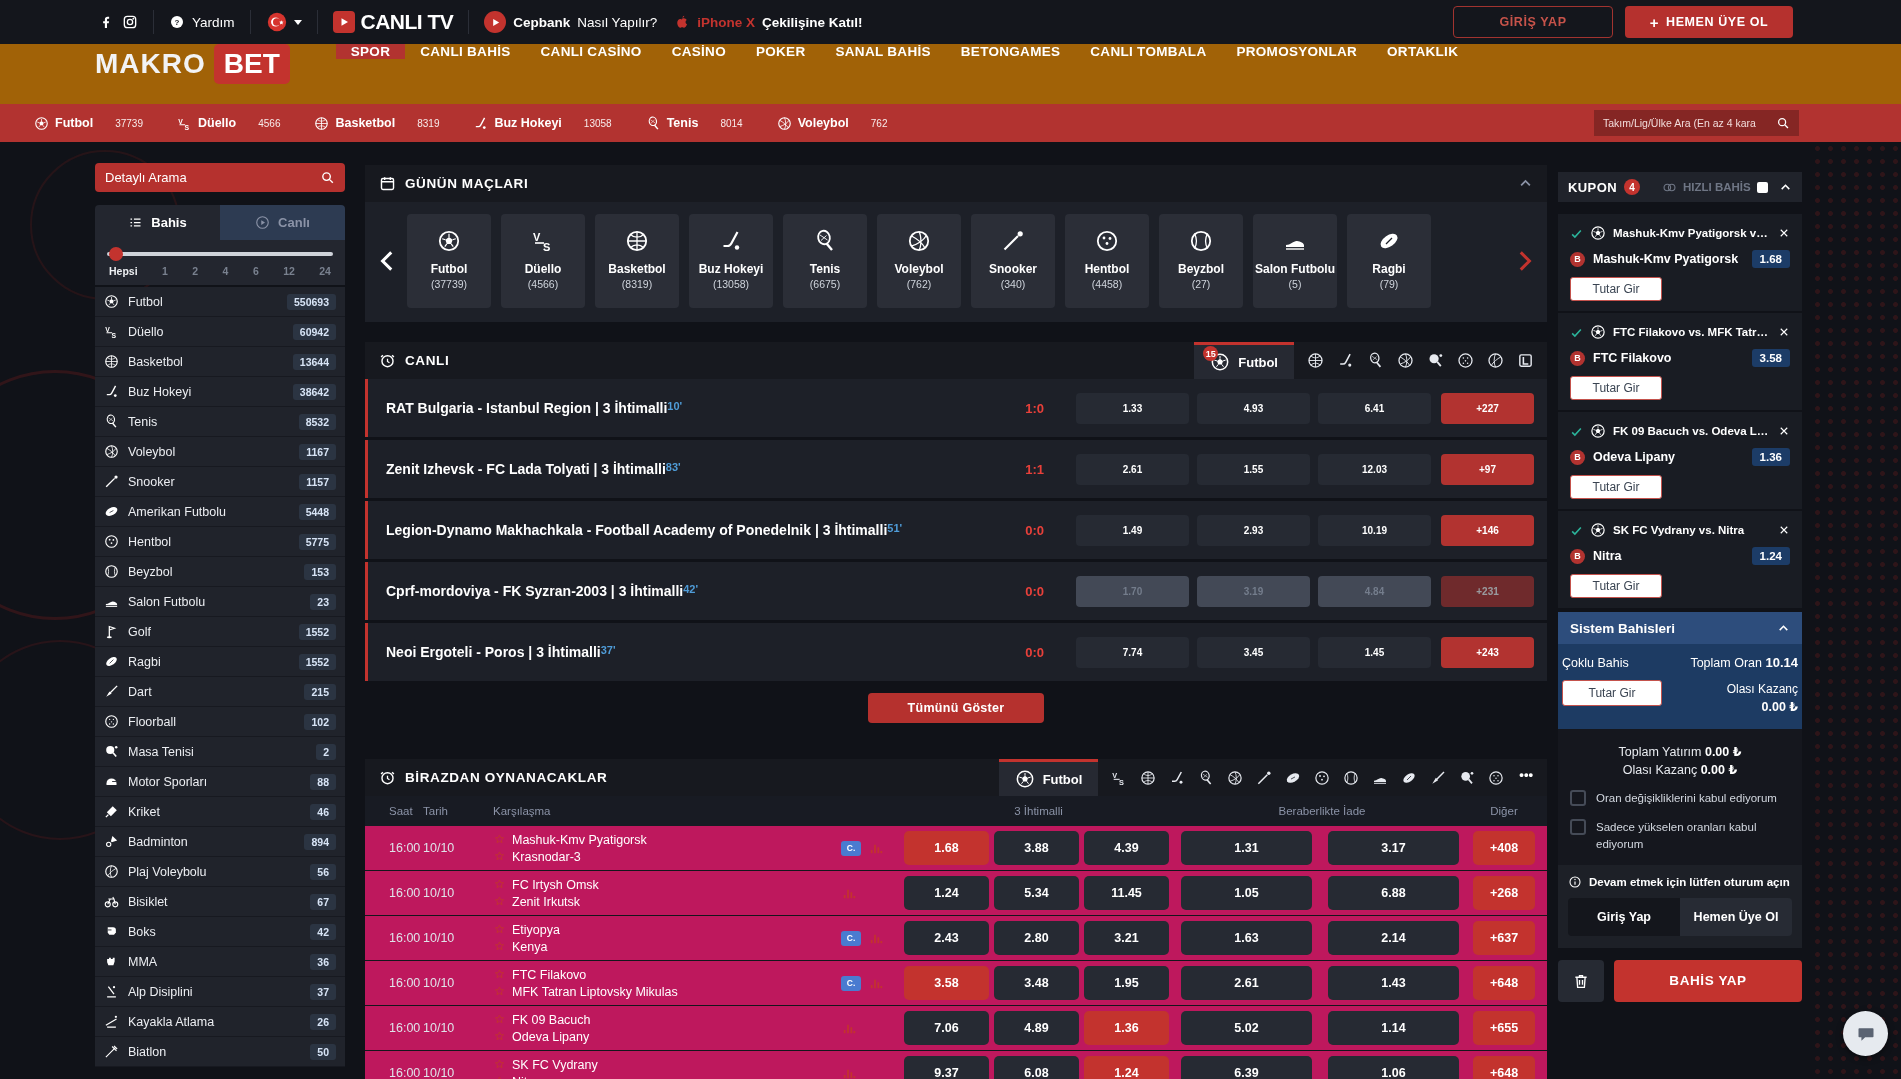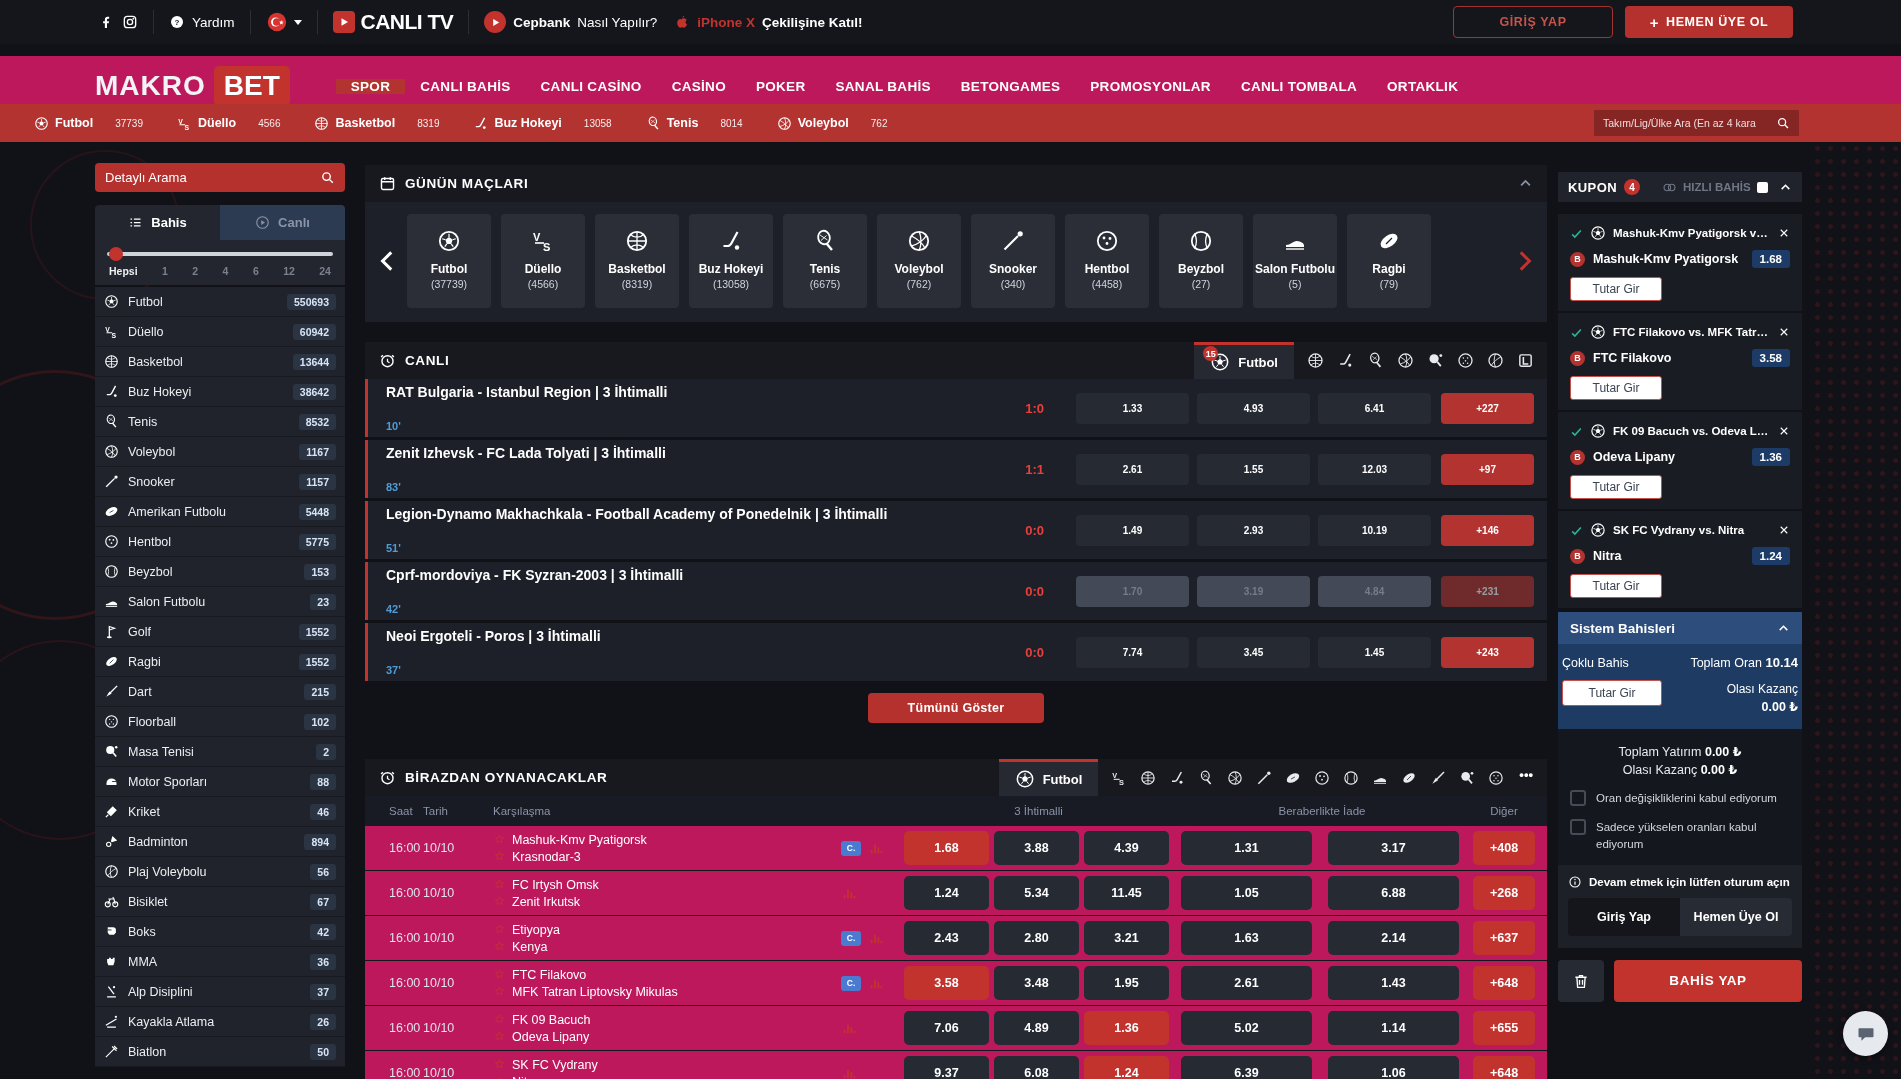--- a/index.html
+++ b/index.html
@@ -38,21 +38,21 @@
   .apple{width:17px;height:17px;color:#c3332e}
   .red-txt{color:#c3332e}
   .tb-right{margin-left:auto;margin-right:108px;display:flex;gap:12px}
   .btn-login{width:160px;height:32px;background:transparent;border:1px solid #a2332f;border-radius:4px;
     color:#c7534a;font-size:12.5px;font-weight:700;letter-spacing:.6px}
   .btn-reg{width:168px;height:32px;background:#b5312e;border-radius:4px;color:#fff;font-size:12.5px;font-weight:700;
     letter-spacing:.6px;display:flex;align-items:center;justify-content:center;gap:7px}
   .btn-reg .plus{font-size:15px;font-weight:900}
 
   
-  .nav{position:absolute;top:56px;left:0;right:0;height:60px;background:#be185d;display:flex;align-items:center;z-index:5}
+  .nav{position:absolute;top:44px;left:0;right:0;height:60px;background:#a16207;display:flex;align-items:flex-start;z-index:5}
   .logo{display:flex;align-items:center;gap:8px;margin-left:95px;cursor:pointer}
   .logo-makro{font-size:28px;font-weight:900;letter-spacing:1px;color:#f2f3f5}
   .logo-bet{font-size:28px;font-weight:900;background:#c3332e;border-radius:5px;padding:0 10px;line-height:40px}
   .menu{display:flex;margin-left:46px}
   .nav-item{display:flex;align-items:center;padding:0 15px;font-size:13.5px;font-weight:700;letter-spacing:.3px;cursor:pointer}
   .nav-item.active{background:#b23330}
 
   
   .subnav{position:absolute;top:104px;left:0;right:0;height:38px;background:#b23330;display:flex;align-items:center;z-index:5}
   .sn-item{display:flex;align-items:center;gap:6px;margin-left:34px;font-size:12.5px;font-weight:700;cursor:pointer;white-space:nowrap}
@@ -113,21 +113,21 @@
     border-top:3px solid #c3332e;cursor:pointer}
   .live-tab .tabico{position:relative;width:20px;height:20px}
   .badge15{position:absolute;top:-6px;left:-7px;width:15px;height:15px;background:#c3332e;border-radius:50%;
     font-size:9px;font-weight:700;display:flex;align-items:center;justify-content:center}
   .live-tab .lbl{font-size:13px;font-weight:700}
   .icontabs{display:flex;align-items:center;gap:13px;padding:0 13px}
   .icontabs .sicon{width:17px;height:17px;cursor:pointer;color:#e7eaf0}
 
   .lrow{height:58px;background:#1d2028;border-left:3px solid #c3332e;display:flex;align-items:center;
     padding:0 13px 0 18px;margin-bottom:3px}
-  .l-info{display:flex;flex-direction:column;gap:20px}
+  .l-info{display:flex;gap:0}
   .l-name{font-size:14px;font-weight:600}
   .l-min{font-size:11px;color:#4f9cd8;font-weight:700}
   .l-score{margin-left:auto;font-size:13px;font-weight:900;color:#e8403a;margin-right:24px}
   .odd{width:113px;height:31px;background:#262a33;border-radius:4px;color:#fff;font-size:10px;font-weight:700;margin-left:8px}
   .odd.more{width:93px;background:#b23330;margin-left:10px}
   .lrow.dis .odd{background:#434956;color:#747d8c}
   .lrow.dis .odd.more{background:#b23330;opacity:.55;color:#fff}
   .showall{display:block;margin:12px auto 0;width:176px;height:30px;background:#b5312e;border-radius:4px;
     color:#fff;font-size:12.5px;font-weight:700;letter-spacing:.3px}
 
@@ -321,24 +321,24 @@
       <div class="nav-item">
         <span class="lbl">POKER</span>
       </div>
       <div class="nav-item">
         <span class="lbl">SANAL BAHİS</span>
       </div>
       <div class="nav-item">
         <span class="lbl">BETONGAMES</span>
       </div>
       <div class="nav-item">
-        <span class="lbl">PROMOSYONLAR</span>
+        <span class="lbl">CANLI TOMBALA</span>
       </div>
       <div class="nav-item">
-        <span class="lbl">CANLI TOMBALA</span>
+        <span class="lbl">PROMOSYONLAR</span>
       </div>
       <div class="nav-item">
         <span class="lbl">ORTAKLIK</span>
       </div>
     </div>
 </div>
 
 <div class="subnav">
   <span id="subnav-items" style="display:flex">
       <span class="sn-item">

